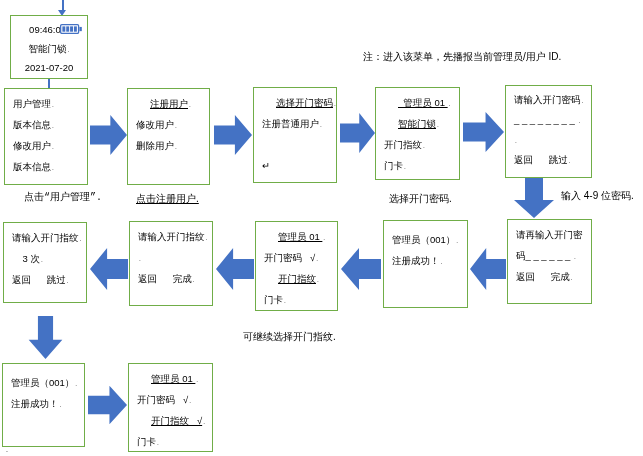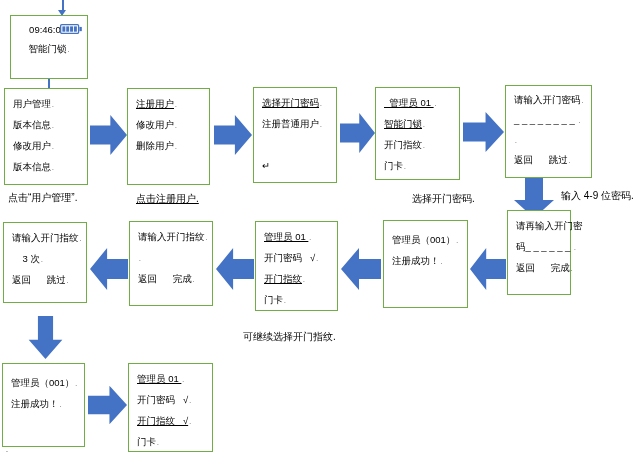--- a/index.html
+++ b/index.html
@@ -6,50 +6,50 @@
   html,body{ margin:0; padding:0; background:#fff; }
   #stage{
     position:relative; width:643px; height:456px; overflow:hidden;
     background:#fff; font-family:"Liberation Sans", sans-serif; color:var(--ink);
   }
   .box{
     position:absolute; box-sizing:border-box; background:#fff;
     border:1.6px solid var(--green); font-size:9.5px; padding:4px 0 0 8px;
   }
   .box .line{ height:21px; line-height:21px; white-space:pre; }
-  .box .line .u{ text-decoration:underline; }
+  .box .line .u{ text-decoration:underline;margin-left:14px; }
   .box .line .mark{ font-size:6.5px; color:#444; margin-left:1px; }
   
   #b-lock{ left:10px; top:15px; width:78px; height:64px; padding:4px 0 0 0; }
   #b-lock .line{ height:19px; line-height:19px; text-align:center; }
   .battery{ position:absolute; right:5px; top:8px; width:22px; height:10px; }
   
   #b1{ left:4px;   top:88px; width:84px; height:97px; }
   #b2{ left:127px; top:88px; width:83px; height:97px; }
   #b3{ left:253px; top:87px; width:84px; height:96px; }
   #b4{ left:375px; top:87px; width:85px; height:93px; }
   #b5{ left:505px; top:85px; width:87px; height:93px; }
   #b5 .line{ height:20px; line-height:20px; }
   
-  #b6{ left:507px; top:210px; width:64px; height:85px;padding-left:8px; }
+  #b6{ left:507px; top:219px; width:85px; height:85px;padding-left:8px; }
   #b7{ left:383px; top:220px; width:85px; height:88px; padding-top:8px; }
   #b8{ left:255px; top:221px; width:83px; height:90px; }
   #b9{ left:129px; top:221px; width:84px; height:85px; }
   #b10{ left:3px;  top:222px; width:84px; height:81px; }
   
   #b11{ left:2px;   top:363px; width:83px; height:84px; padding-top:8px; }
   #b12{ left:128px; top:363px; width:85px; height:89px; }
   
   .lbl{ position:absolute; font-size:10px; line-height:12px; white-space:pre; }
   #note      { left:363px; top:51px;  }
   #hint      { left:95px;  top:69px;  }
   #pwd-hint  { left:561px; top:190px; }
-  #cap1      { left:8px;   top:192px; }
+  #cap1      { left:24px;   top:192px;font-family:Liberation Mono, monospace; }
   #cap2      { left:136px; top:193px;text-decoration:underline; }
-  #cap3      { left:389px; top:193px;margin-left:23px; }
+  #cap3      { left:389px; top:193px; }
   #cap4      { left:243px; top:331px; }
   #dot-bl    { left:6px;   top:444px; font-size:7px; }
   
   .arr{ position:absolute; }
   .arr svg{ display:block; width:100%; height:100%; }
   #ar1{ left:90px;  top:113px; width:37px; height:44px; }
   #ar2{ left:214px; top:113px; width:38px; height:44px; }
   #ar3{ left:340px; top:111px; width:35px; height:44px; }
   #ar4{ left:463px; top:110px; width:41px; height:44px; }
   #ad1{ left:512px; top:178px; width:44px; height:40px; }
@@ -81,23 +81,25 @@
         <rect x="0.7" y="0.7" width="19.6" height="9.6" rx="1.2" fill="#fff" stroke="#4472c4" stroke-width="1.4"></rect>
         <rect x="2.6" y="2.6" width="3.2" height="5.8" fill="#4472c4"></rect>
         <rect x="6.8" y="2.6" width="3.2" height="5.8" fill="#4472c4"></rect>
         <rect x="11" y="2.6" width="3.2" height="5.8" fill="#4472c4"></rect>
         <rect x="15.2" y="2.6" width="3.2" height="5.8" fill="#4472c4"></rect>
         <rect x="21.2" y="3.2" width="2.6" height="4.6" fill="#4472c4"></rect>
       </svg>
     </span>
   <div class="line"><span>09:46:00</span><span class="mark">.</span></div>
       <div class="line"><span>智能门锁</span><span class="mark">.</span></div>
+      <div class="line"><span>2021-07-20</span></div>
     </div>
   <div class="vline" id="conn-line"></div>
 
+  <div class="lbl" id="note">注：进入该菜单，先播报当前管理员/用户 ID.</div>
 
   <div class="box" id="b1">
       <div class="line"><span>用户管理</span><span class="mark">.</span></div>
       <div class="line"><span>版本信息</span><span class="mark">.</span></div>
       <div class="line"><span>修改用户</span><span class="mark">.</span></div>
       <div class="line"><span>版本信息</span><span class="mark">.</span></div>
     </div>
   <div class="box" id="b2">
       <div class="line"><span class="u">注册用户</span><span class="mark">.</span></div>
       <div class="line"><span>修改用户</span><span class="mark">.</span></div>

